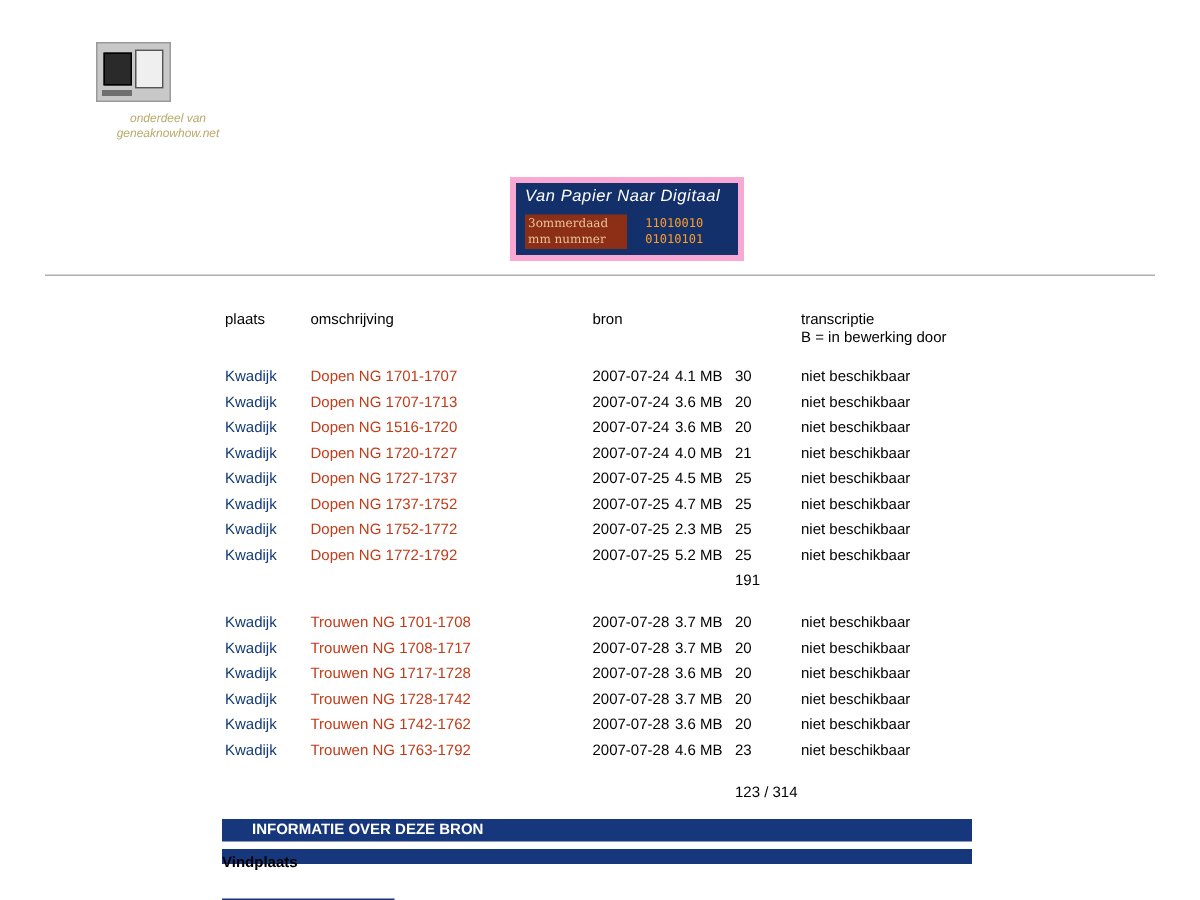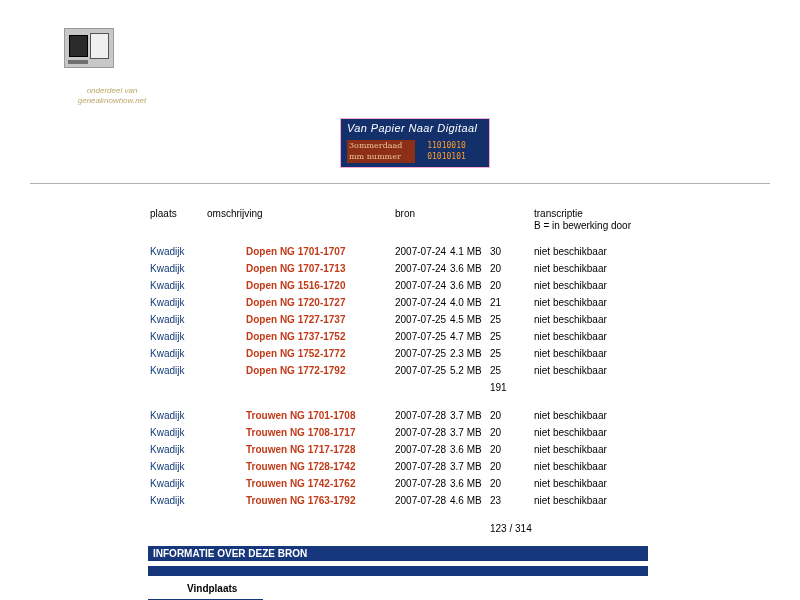--- a/index.html
+++ b/index.html
@@ -57,37 +57,37 @@
   }
   .logo-img .base {
     position: absolute;
     left: 3px;
     bottom: 3px;
     width: 20px;
     height: 4px;
     background: #6f6f6f;
   }
   .logo-caption {
-    margin-top: 18px;
+    margin-top: 6px;
     font-size: 8px;
     font-style: italic;
     color: #b9a96a;
     line-height: 10px;
     text-align: center;
   }
 
   
   .banner {
     position: absolute;
     left: 340px;
     top: 118px;
     width: 148px;
     height: 48px;
     background: #13306b;
-    border: 1px solid #f9a8d4;
+    border: 4px solid #f9a8d4;
     overflow: hidden;
   }
   .banner-title {
     color: #ffffff;
     font-size: 11px;
     font-style: italic;
     padding: 3px 0 0 6px;
     letter-spacing: 0.4px;
     white-space: nowrap;
   }
@@ -177,23 +177,22 @@
   .spacer-row td { height: 11px; }
 
   .row td {
     height: 17px;
     line-height: 17px;
     font-size: 10px;
   }
   .plaats { font-weight: bold; color: #123a78; }
   .omschr a {
     color: #c23a18;
-    font-weight: bold;
+    font-weight: normal;
     text-decoration: none;
-    margin-left: 39px;
   }
   .plain { color: #000000; }
   .total-row td {
     height: 17px;
     line-height: 17px;
     font-weight: bold;
     font-size: 10px;
   }
   .gap-row td { height: 11px; }
 
@@ -202,39 +201,38 @@
     position: absolute;
     left: 148px;
     top: 546px;
     width: 500px;
     height: 15px;
     background: #16377c;
     color: #ffffff;
     font-size: 10px;
     font-weight: bold;
     line-height: 15px;
-    padding-left: 5px;
+    padding-left: 20px;
     box-sizing: border-box;
   }
   .infobar2 {
     position: absolute;
     left: 148px;
     top: 566px;
     width: 500px;
     height: 10px;
     background: #16377c;
   }
   .vindplaats {
     position: absolute;
     left: 148px;
-    top: 583px;
+    top: 570px;
     font-size: 10px;
     font-weight: bold;
     color: #000000;
-    margin-left: 39px;
   }
   .bottom-rule {
     position: absolute;
     left: 148px;
     top: 599px;
     width: 115px;
     height: 2px;
     background: #16377c;
   }
 </style>

